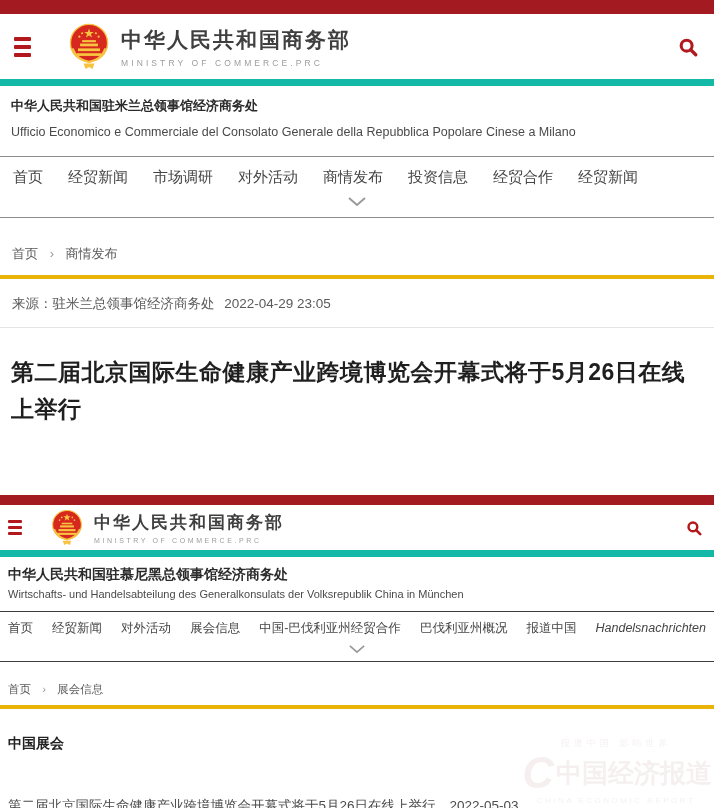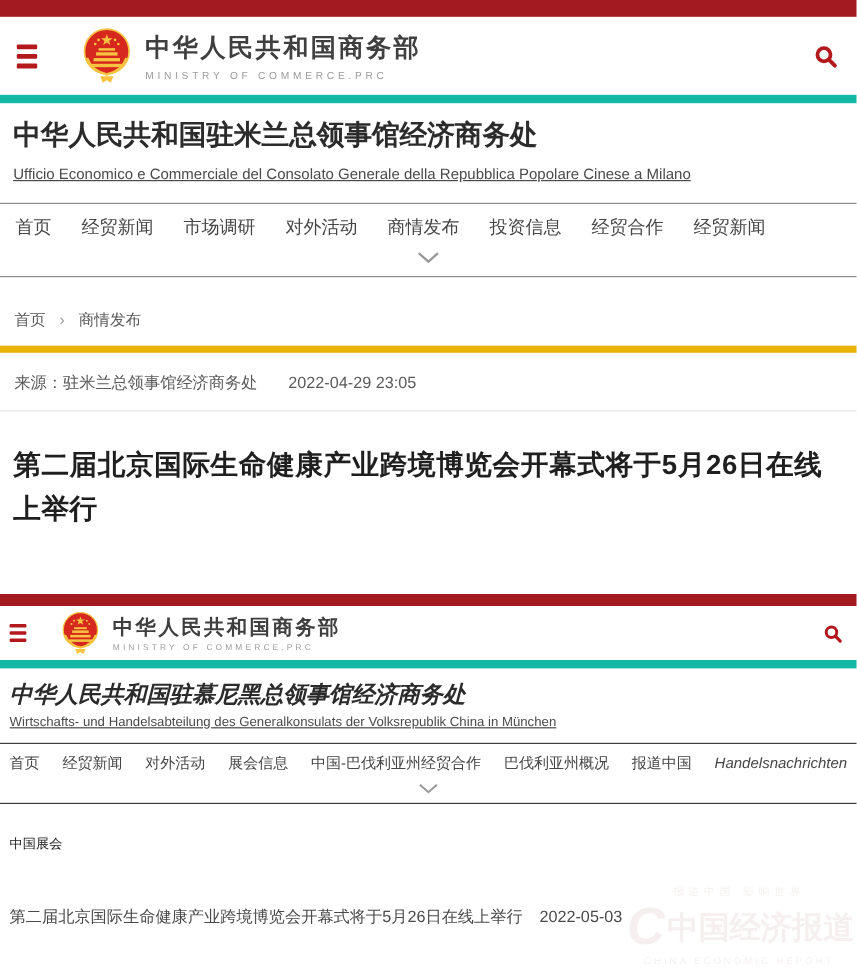--- a/index.html
+++ b/index.html
@@ -37,52 +37,52 @@
   .pg2 .brand-en { font-size:7px; letter-spacing:2.6px; margin-top:3px; }
 
   .search { margin-left:auto; cursor:pointer; }
   .pg1 .search { width:20px; height:20px; }
   .pg2 .search { width:16px; height:16px; }
 
   .office { }
   .pg1 .office { padding:11px 12px 17px 11px; }
   .pg2 .office { padding:9px 10px 11px 8px; }
   .office-title { color:#2b2b2b; font-weight:700; }
-  .pg1 .office-title { font-size:23px; }
-  .pg2 .office-title { font-size:19px;font-style:italic; }
-  .office-sub { color:#4a4a4a;text-decoration:underline; }
+  .pg1 .office-title { font-size:13px; }
+  .pg2 .office-title { font-size:14px; }
+  .office-sub { color:#4a4a4a; }
   .pg1 .office-sub { font-size:12.5px; margin-top:10px; }
   .pg2 .office-sub { font-size:11px; margin-top:4px; }
 
   .nav1 { border-top:1px solid #8d8d8d; border-bottom:1px solid #8d8d8d; }
   .nav2 { border-top:1px solid #3d3d3d; border-bottom:1px solid #3d3d3d; }
   .nav ul { list-style:none; display:flex; align-items:center; }
   .pg1 .nav ul { padding:10px 12px 0 13px; gap:25px; }
   .pg2 .nav ul { padding:8px 8px 0 8px; justify-content:space-between; }
   .nav li { color:#454545; cursor:pointer; white-space:nowrap; }
   .pg1 .nav li { font-size:15px; line-height:20px; }
   .pg2 .nav li { font-size:12.5px; line-height:17px; }
   .expander { display:flex; justify-content:center; align-items:center; cursor:pointer; }
   .pg1 .expander { height:30px; }
   .pg2 .expander { height:24px; }
 
-  .crumbs { color:#5a5a5a; border-bottom:6px solid #eab308; }
+  .crumbs { color:#5a5a5a; border-bottom:4px solid #eab308; }
   .pg1 .crumbs { font-size:13px; padding:27px 12px 12px 12px; }
   .pg2 .crumbs { font-size:11.5px; padding:20px 10px 8px 8px; }
   .crumbs .sep { color:#9a9a9a; margin:0 8px; }
   .crumbs span { cursor:pointer; }
 
   .srcline { color:#5a5a5a; font-size:13.5px; padding:16px 12px 14px 12px;
     border-bottom:1px solid #e4e4e4; }
-  .srcline .dt { margin-left:22px;text-align:center; }
+  .srcline .dt { margin-left:6px;text-align:center; }
 
   .article-title { color:#1f1f1f; font-size:23px; line-height:37px; font-weight:700;
     margin:26px 12px 0 11px; letter-spacing:0.5px; }
 
-  .sec-heading { color:#222; font-size:11px; font-weight:400; margin:26px 10px 0 8px; }
+  .sec-heading { color:#222; font-size:14px; font-weight:700; margin:26px 10px 0 8px; }
 
   .news-row { display:flex; align-items:baseline; margin:23px 10px 0 8px;
     color:#4a4a4a; font-size:13.5px; cursor:pointer; }
   .news-row .date { margin-left:14px; white-space:nowrap;margin-top:22px; }
 
   .watermark { position:absolute; right:2px; bottom:2px; width:192px; text-align:center;
     color:#c5a2a2; opacity:0.16; pointer-events:none; line-height:1.1; }
   .wm-row { display:flex; align-items:center; justify-content:flex-end; }
   .wm-c { font-size:44px; font-weight:700; font-style:italic; margin-right:2px; }
   .wm-main { font-size:26px; font-weight:700; white-space:nowrap; }
@@ -217,20 +217,25 @@
         <li>报道中国</li>
         <li style="font-style: italic;">Handelsnachrichten</li>
       </ul>
     <div class="expander">
       <svg width="16" height="9" viewBox="0 0 18 10">
         <polyline points="1,1 9,8 17,1" fill="none" stroke="#9a9a9a" stroke-width="2"></polyline>
       </svg>
     </div>
   </nav>
 
+  <div class="crumbs">
+    <span>首页</span>
+    <span class="sep">›</span>
+    <span>展会信息</span>
+  </div>
 
   <h2 class="sec-heading">中国展会</h2>
 
   <div>
       <div class="news-row">
       <span class="nt">第二届北京国际生命健康产业跨境博览会开幕式将于5月26日在线上举行</span>
       <span class="date">2022-05-03</span>
     </div>
     </div>
 

